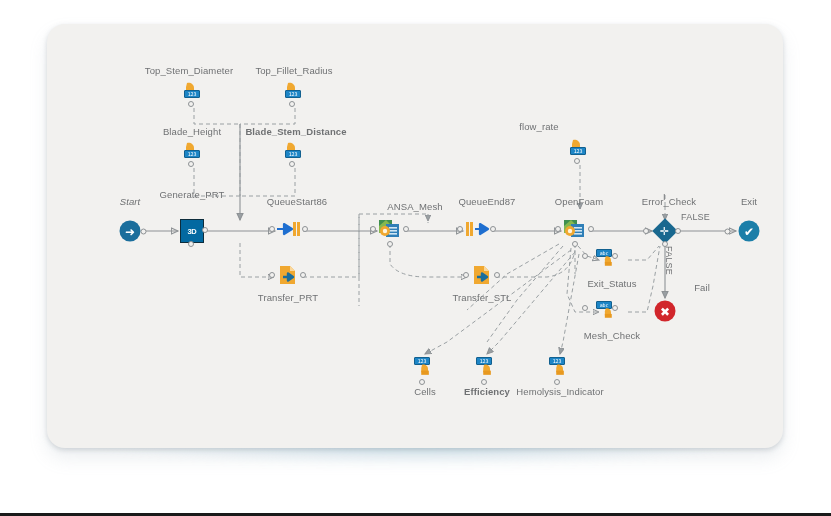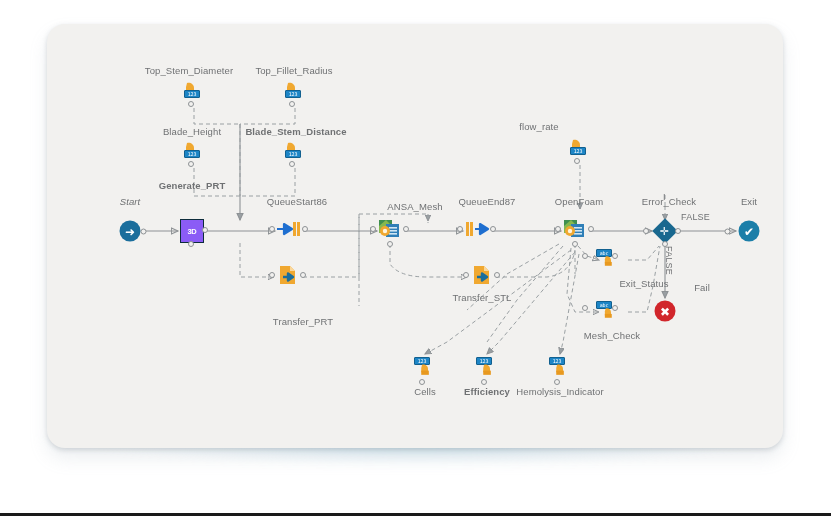--- a/index.html
+++ b/index.html
@@ -41,21 +41,21 @@
   .node{position:absolute;transform:translate(-50%,-50%);}
   .circ{
     width:21px;height:21px;border-radius:50%;display:flex;align-items:center;
     justify-content:center;color:#fff;font-size:12px;line-height:1;
   }
   .circ.start{background:#1b6e9c;}
   .circ.exit{background:#1b7ea8;}
   .circ.fail{background:#d1262b;}
 
   .sq3d{
-    width:22px;height:22px;background:#8b5cf6;border:1px solid #0d2c3b;
+    width:22px;height:22px;background:#0369a1;border:1px solid #0d2c3b;
     display:flex;align-items:center;justify-content:center;
     color:#fff;font-size:7.5px;font-weight:bold;letter-spacing:-.3px;
   }
   .dia{
     width:18px;height:18px;background:#19688f;transform:rotate(45deg);
     display:flex;align-items:center;justify-content:center;
   }
   .dia i{transform:rotate(-45deg);color:#fff;font-size:11px;font-style:normal;line-height:1;}
 
   
@@ -147,37 +147,37 @@
 
         <path d="M618,182 L618,196" marker-end="url(#ahf)"></path>
         <path d="M618,182 L618,168"></path>
 
         <path d="M516,222 L470,276 L440,318"></path>
         <path d="M512,220 L460,250 L420,286"></path>
       </g>
     </svg>
 
     <div class="nlabel" style="left:83px;top:172px;font-style:italic;">Start</div>
-    <div class="nlabel" style="left:145px;top:156px;font-weight:bold;">Generate_PRT</div>
+    <div class="nlabel" style="left:145px;top:165px;">Generate_PRT</div>
     <div class="nlabel" style="left:250px;top:172px;">QueueStart86</div>
     <div class="nlabel" style="left:348px;top:177px;margin-left:20px;">ANSA_Mesh</div>
     <div class="nlabel" style="left:440px;top:172px;">QueueEnd87</div>
     <div class="nlabel" style="left:532px;top:172px;">OpenFoam</div>
     <div class="nlabel" style="left:622px;top:172px;">Error_Check</div>
     <div class="nlabel" style="left:702px;top:172px;">Exit</div>
     <div class="nlabel" style="left:655px;top:258px;">Fail</div>
-    <div class="nlabel" style="left:256px;top:268px;margin-top:24px;">Transfer_PRT</div>
+    <div class="nlabel" style="left:241px;top:268px;">Transfer_PRT</div>
     <div class="nlabel" style="left:435px;top:268px;">Transfer_STL</div>
 
     <div class="vlabel" style="left:142px;top:41px;">Top_Stem_Diameter</div>
     <div class="vlabel" style="left:247px;top:41px;">Top_Fillet_Radius</div>
     <div class="vlabel" style="left:145px;top:102px;">Blade_Height</div>
     <div class="vlabel" style="left:249px;top:102px;font-weight:bold;">Blade_Stem_Distance</div>
     <div class="vlabel" style="left:492px;top:97px;text-align:center;">flow_rate</div>
-    <div class="vlabel" style="left:565px;top:254px;margin-left:32px;">Exit_Status</div>
+    <div class="vlabel" style="left:565px;top:254px;">Exit_Status</div>
     <div class="vlabel" style="left:565px;top:306px;">Mesh_Check</div>
     <div class="vlabel" style="left:378px;top:362px;">Cells</div>
     <div class="vlabel" style="left:440px;top:362px;font-weight:bold;">Efficiency</div>
     <div class="vlabel" style="left:513px;top:362px;">Hemolysis_Indicator</div>
 
     <div class="edge-tag" style="left:634px;top:188px;">FALSE</div>
     <div class="edge-tag vert" style="left:627px;top:222px;">FALSE</div>
     <div class="edge-tag" style="left:616px;top:168px;">I</div>
 
     <div class="node" style="left:83px;top:207px;">

